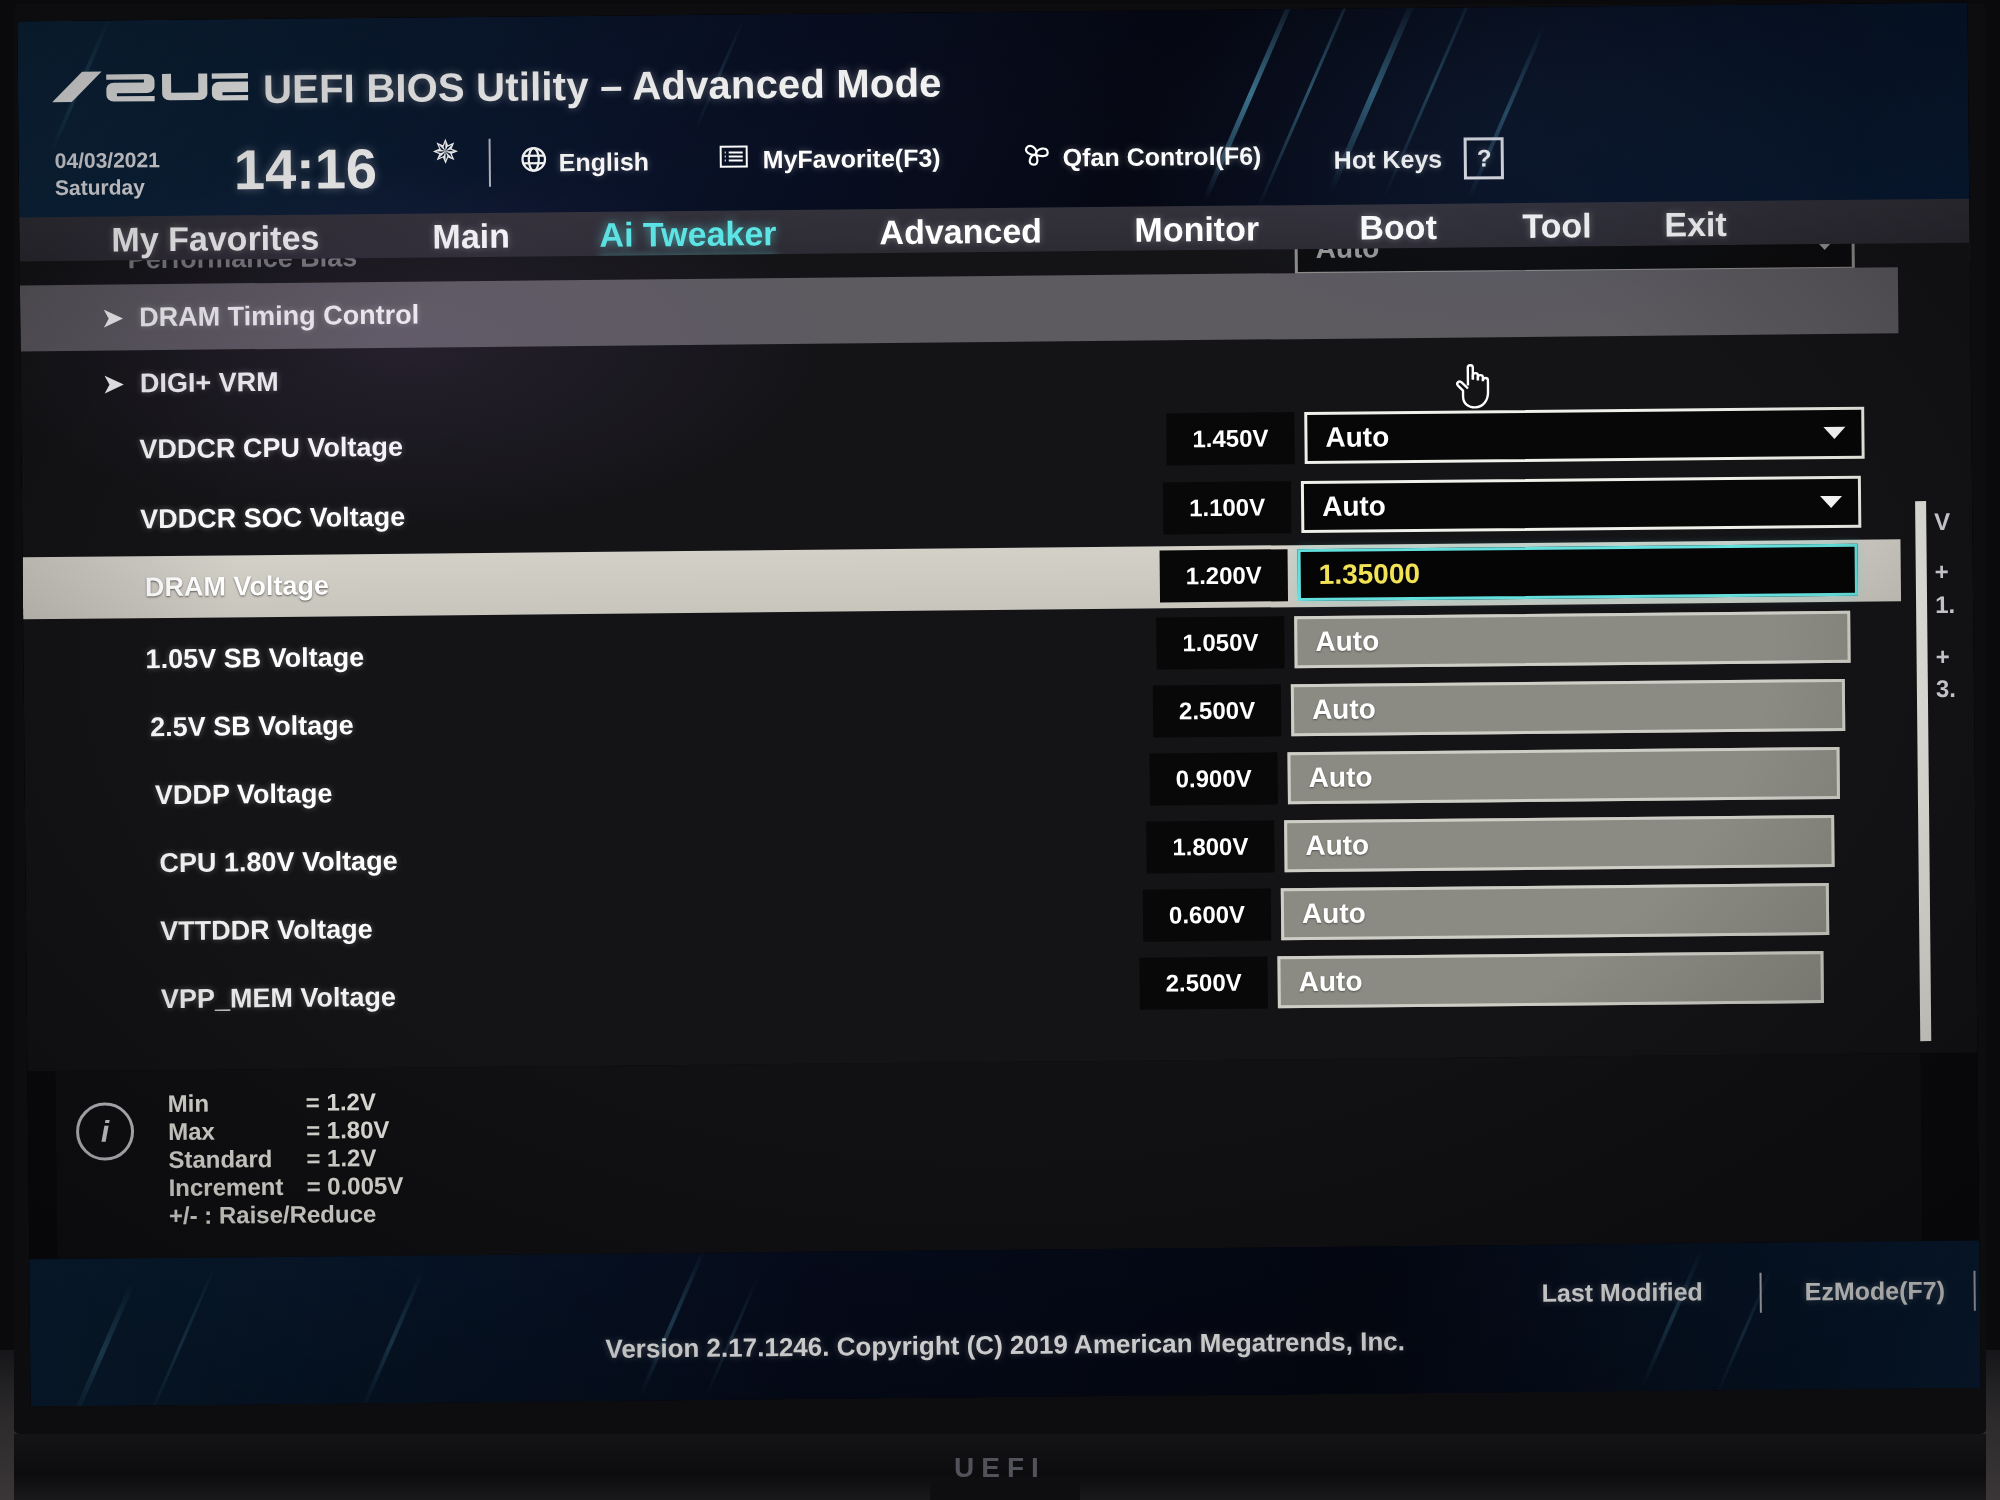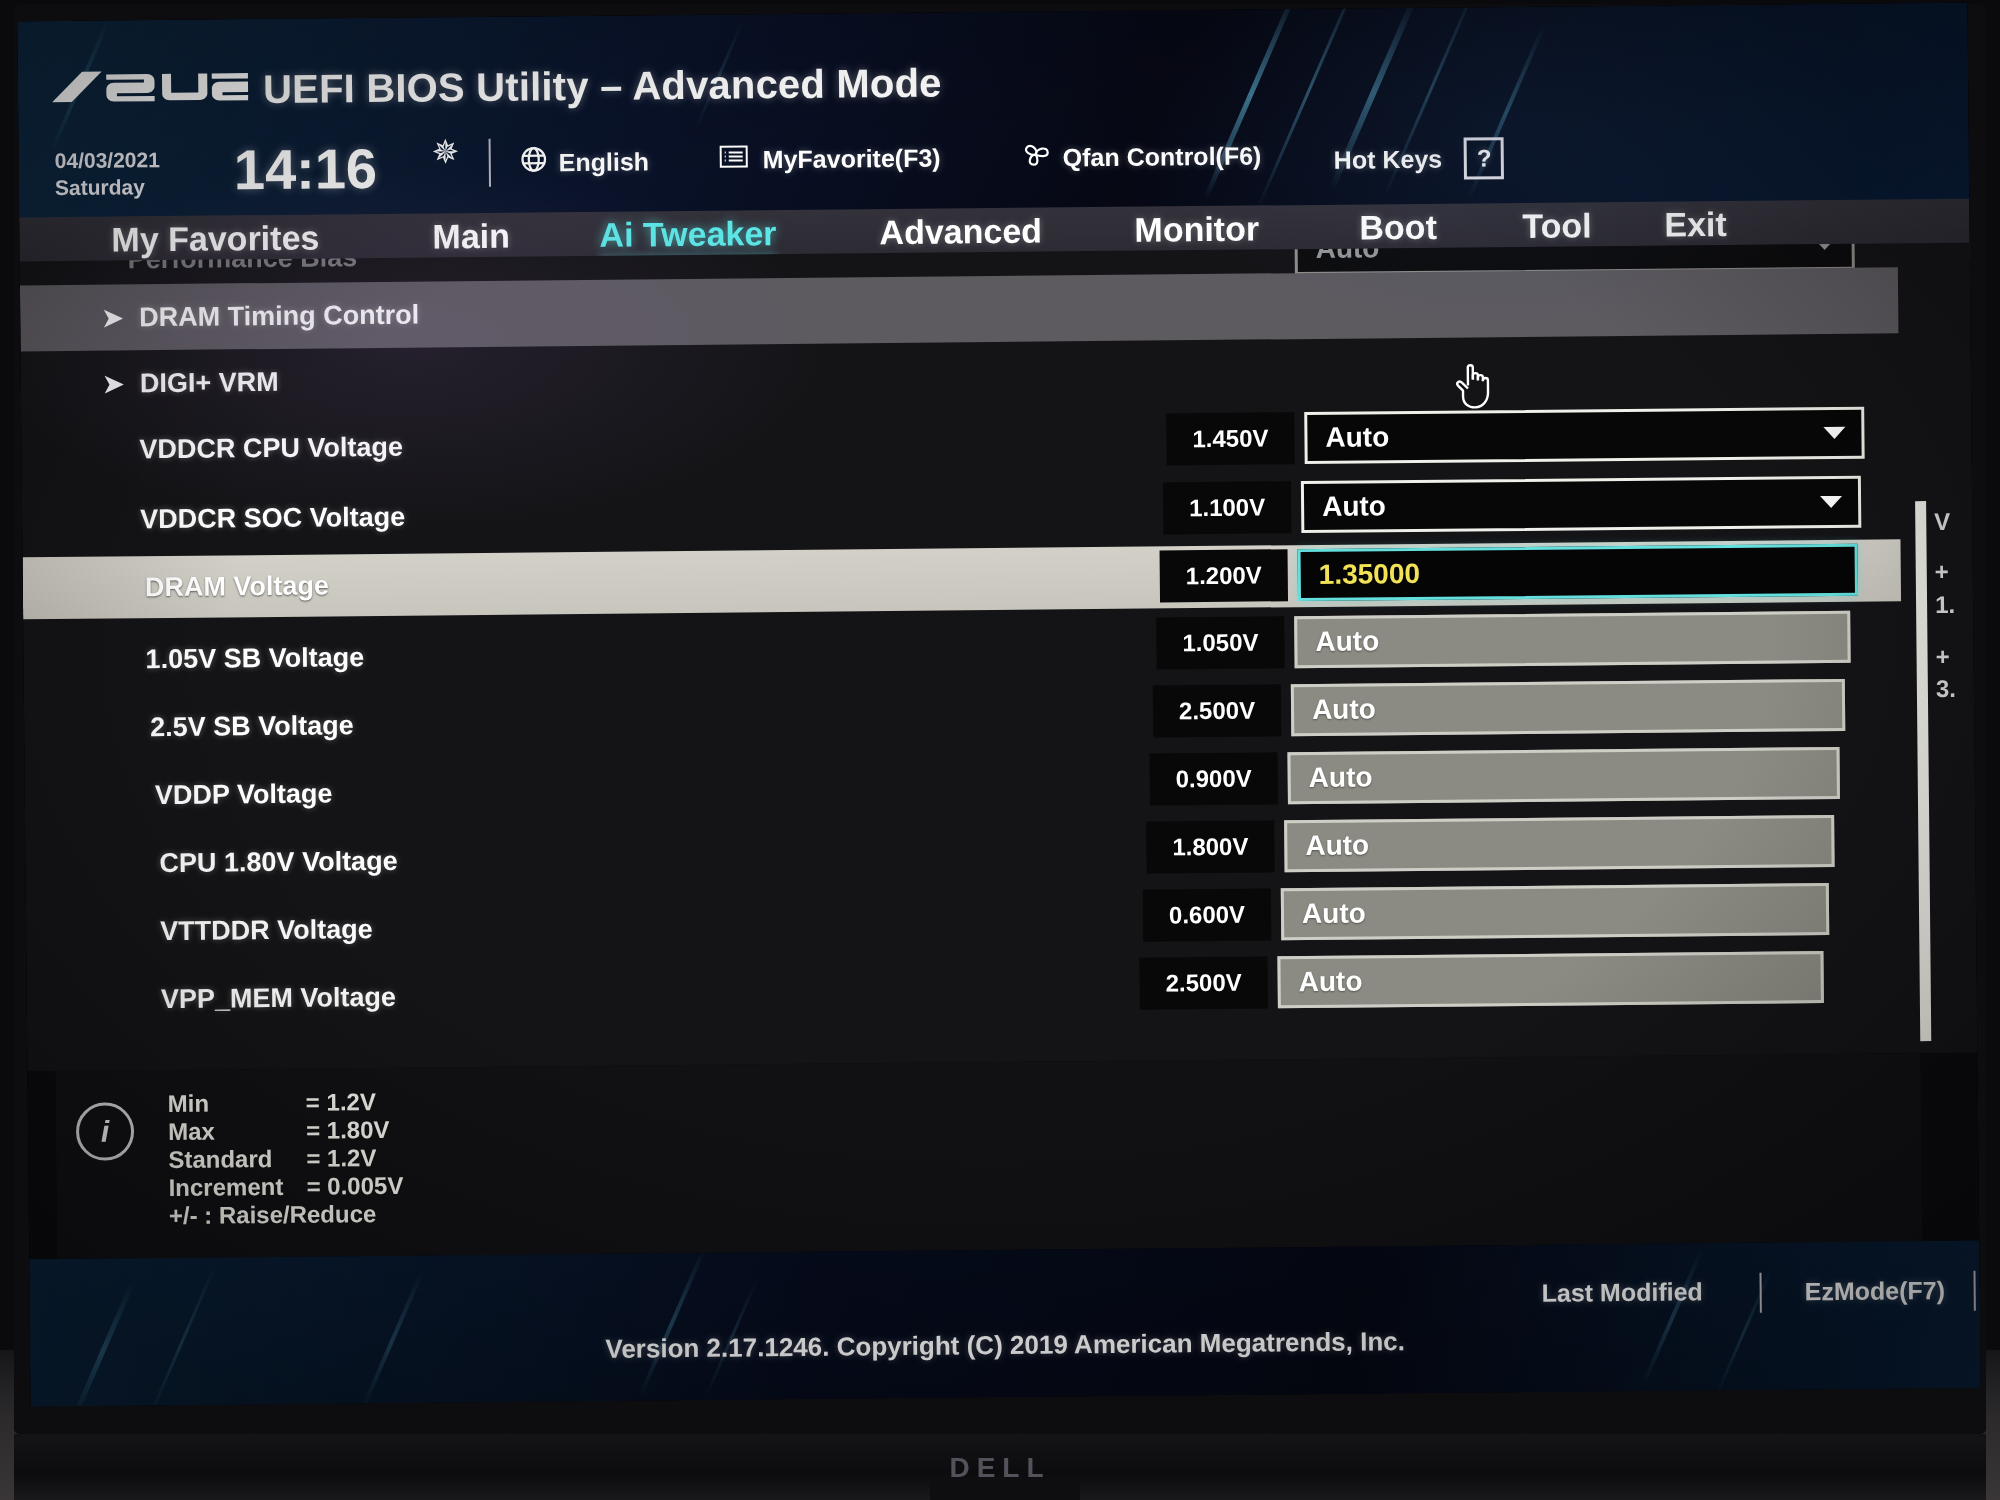--- a/index.html
+++ b/index.html
@@ -361,15 +361,15 @@
     <div class="fdiv" style="left:1730px;top:1268px;"></div>
     <div class="fitem" style="left:1775px;top:1273px;">EzMode(F7)</div>
     <div class="fdiv" style="left:1944px;top:1268px;"></div>
     <div class="ver">Version 2.17.1246. Copyright (C) 2019 American Megatrends, Inc.</div>
 
    </div>
    <div id="glare"></div>
   </div>
 
   <div id="chin"></div>
-  <div id="dell">DELL</div>
+  <div id="dell">UEFI</div>
   <div id="stand"></div>
 </div>
 
 </body></html>

